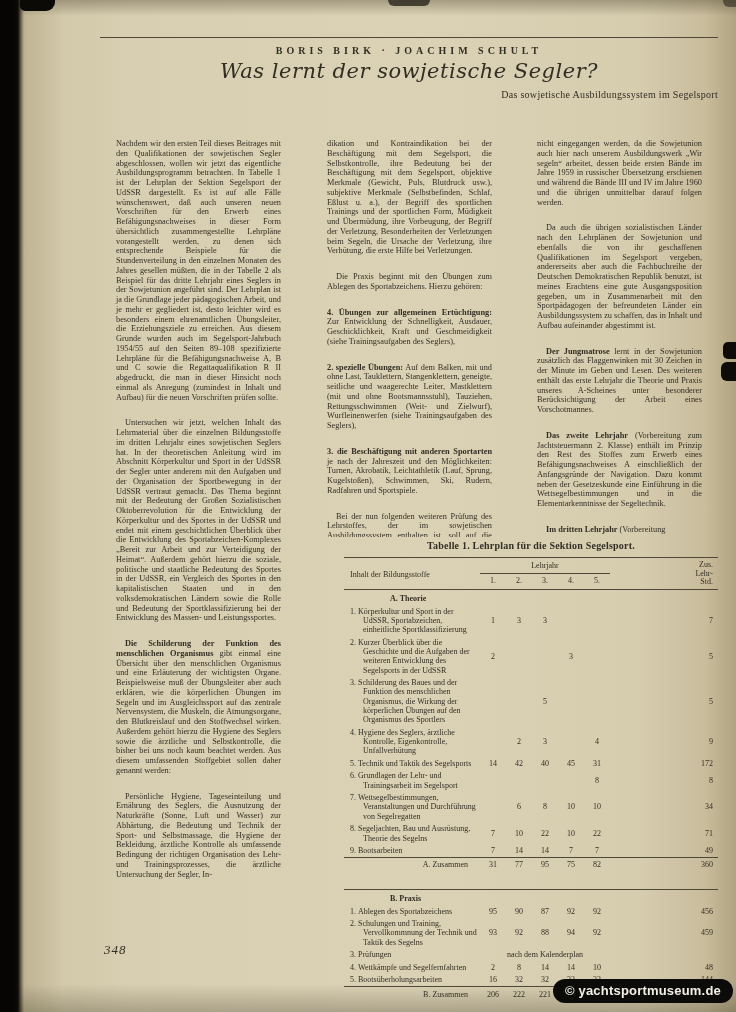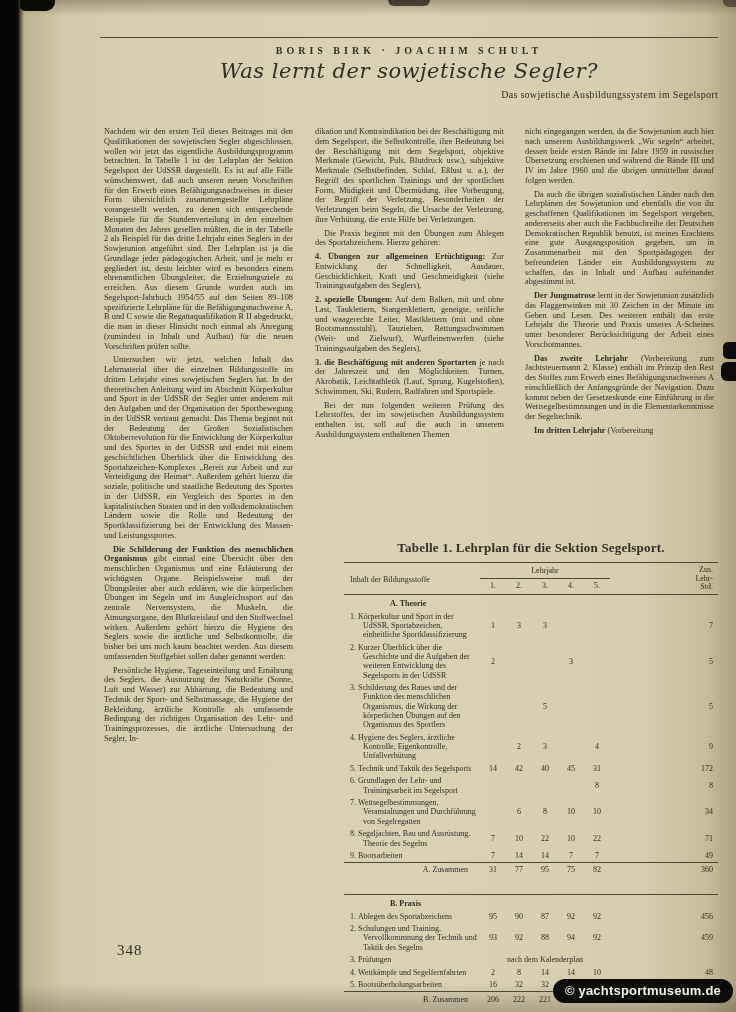--- a/index.html
+++ b/index.html
@@ -31,45 +31,45 @@
   .title    { margin:3px 0 0; text-align:center; font-family:"DejaVu Serif", serif; font-style:italic;
               font-weight:normal; font-size:21px; letter-spacing:.5px; }
   .subtitle { margin-top:6px; text-align:right; font-size:10px; letter-spacing:.3px; }
 
   .body-area { position:absolute; left:0; top:86px; width:618px; height:840px; }
   .col { position:absolute; top:0; overflow:hidden; font-size:8.3px; line-height:9.75px;
          text-align:justify; hyphens:auto; -webkit-hyphens:auto; }
   #col1 { left:0;    width:197px; height:814px; }
   #col2 { left:211px; width:197px; height:414px; }
   #col3 { left:421px; width:197px; height:414px; }
-  .col p { margin:4px; }
+  .col p { margin:16px; }
   .col p.ind { text-indent:9px; }
   .col b { font-weight:bold; }
 
   .table-block { position:absolute; left:244px; top:417px; width:374px; }
-  .tcaption { text-align:center; font-weight:bold; font-size:13px; margin-bottom:6px; letter-spacing:.2px; }
+  .tcaption { text-align:center; font-weight:bold; font-size:10px; margin-bottom:6px; letter-spacing:.2px; }
   table.lt { width:100%; border-collapse:collapse; font-size:8px; line-height:9.3px; color:var(--ink,#332e24); }
   .lt th { font-weight:normal; padding:1px 2px; }
   .lt tr.h1 th { border-top:1px solid var(--rule,#4e4838); padding-top:3px; }
   .lt th.stub    { text-align:left; width:136px; vertical-align:middle; border-bottom:1px solid var(--rule,#4e4838); padding-left:6px; }
   .lt th.group   { text-align:center; border-bottom:1px solid var(--rule,#4e4838); padding-bottom:2px; }
   .lt th.total-h { text-align:right; vertical-align:middle; border-bottom:1px solid var(--rule,#4e4838);
                    padding-right:5px; line-height:8.6px; padding-bottom:2px; }
   .lt tr.h2 th { border-bottom:1px solid var(--rule,#4e4838); text-align:center; padding:2px 0 3px; width:26px; }
   .lt td { padding:1.6px 2px; vertical-align:middle; }
   .lt td.lbl { text-align:left; padding-left:19px; text-indent:-13px; }
   .lt tr.section td { font-weight:bold; padding:4px 0 2px 46px; text-indent:0; }
   .lt td.val { text-align:center; width:26px; }
   .lt td.tot { text-align:right; padding-right:5px; }
   .lt td.spantxt { text-align:center; }
   .lt tr.sum td, .lt tr.grand td { border-top:1px solid var(--rule,#4e4838); border-bottom:1px solid var(--rule,#4e4838);
                                    padding-top:2.5px; padding-bottom:19px; }
   .lt tr.sum td.lbl, .lt tr.grand td.lbl { text-align:right; padding-right:12px; padding-left:0; text-indent:0; }
 
-  .pageno { position:absolute; left:17px; top:905px; font-size:15px; letter-spacing:1px; }
+  .pageno { position:absolute; left:4px; top:905px; font-size:13px; letter-spacing:1px;font-style:italic; }
   .stamp { position:absolute; right:3px; bottom:9px; background:var(--stamp_bg,#0b0b0a); color:var(--stamp_text,#f3f0e6);
            font-family:"Liberation Sans", sans-serif; font-weight:bold; font-size:13px;
            padding:4px 12px 5px; border-radius:13px; letter-spacing:.2px; }
 </style>
 </head>
 <body>
 
 <div class="paper"></div>
 <div class="binding"></div>
 <div class="a-notch"></div>

